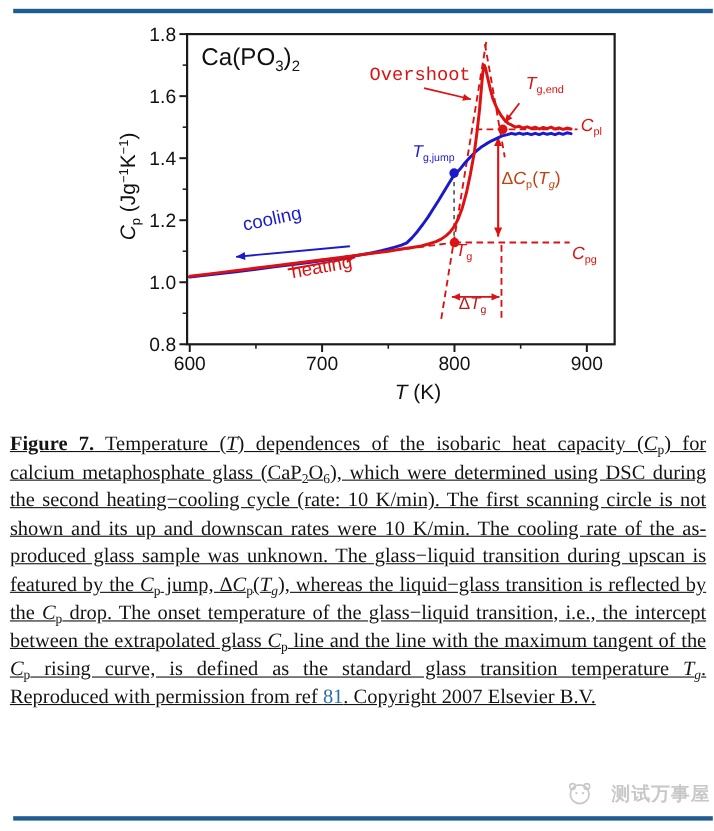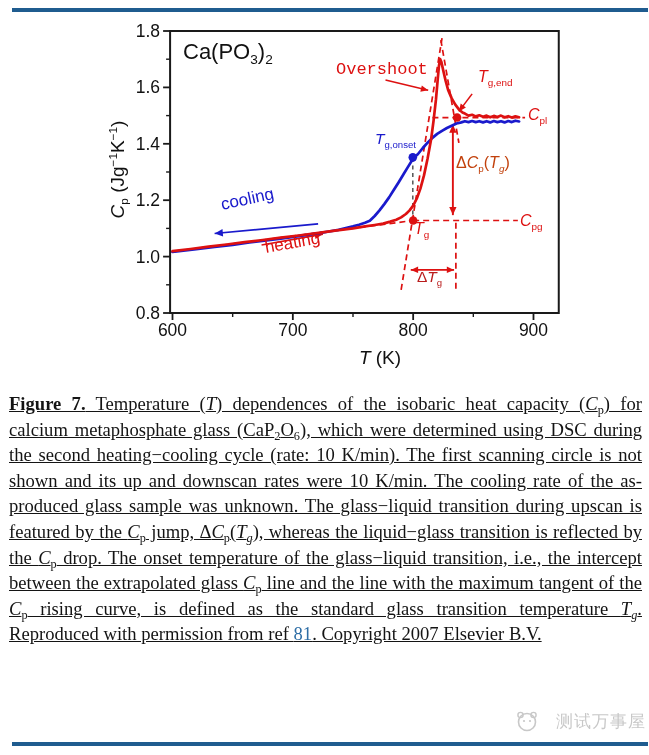--- a/index.html
+++ b/index.html
@@ -12,21 +12,21 @@
   #chart-svg{position:absolute;top:0;left:0;}
   #chart-labels{position:absolute;top:0;left:0;width:649px;height:388px;pointer-events:none;}
   .chart-label{position:absolute;white-space:nowrap;line-height:1;font-family:"Liberation Sans",sans-serif;}
   .it{font-style:italic;}
   .sub{font-size:0.62em;vertical-align:-0.38em;line-height:0;}
   .sup{font-size:0.62em;vertical-align:0.55em;line-height:0;}
   #caption{position:absolute;left:9px;top:391px;width:633px;
            font-family:"Liberation Serif",serif;font-size:18.6px;line-height:25.6px;
            text-align:justify;font-weight:500;text-decoration:underline;}
   #caption .sub{font-size:0.66em;vertical-align:-0.3em;}
-  .watermark{position:absolute;top:709px;right:3px;display:flex;align-items:center;gap:16px;}
+  .watermark{position:absolute;top:709px;right:3px;display:flex;align-items:center;gap:16px;font-weight:bold;}
   .watermark .wm-text{font-size:17px;letter-spacing:1px;}
 </style>
 </head>
 <body>
 
 <div class="page">
   <div class="rule top" style="background: rgb(31, 92, 143);"></div>
 
   <div id="chart-wrap">
     <svg id="chart-svg" width="649" height="388">
@@ -84,23 +84,23 @@
         <polyline points="172.5,251.2 190.5,249.0 208.6,246.7 226.6,244.5 244.7,242.2 262.7,240.0 280.8,237.7 298.8,235.5 316.9,233.2 334.9,230.7 353.0,228.4 365.0,226.4 374.7,225.0 383.1,223.6 390.3,221.6 396.3,219.7 401.1,217.4 405.9,214.0 409.6,210.4 413.2,205.6 416.8,198.5 420.4,188.6 424.0,175.4 427.6,158.5 431.2,138.7 433.6,120.4 436.0,99.2 437.8,78.4 439.0,65.4 440.2,59.2 441.4,62.0 443.2,70.2 445.6,80.6 448.1,89.9 451.7,98.4 455.3,104.6 458.9,109.4 462.5,112.5 464.9,113.6 468.5,115.6 472.1,114.8 475.7,116.4 479.3,115.3 483.0,116.7 486.6,115.6 490.2,117.3 493.8,115.9 497.4,117.0 501.0,115.6 504.6,117.3 508.2,116.2 511.8,117.6 515.4,116.4 519.1,117.3" fill="none" stroke="#dd1111" stroke-width="2.7" stroke-linejoin="round" stroke-linecap="round"></polyline>
         <circle cx="413.15999999999997" cy="220.50400000000005" r="4.3" fill="#dd1111"></circle>
         <circle cx="457.08045" cy="117.57399999999998" r="4.3" fill="#dd1111"></circle>
         <circle cx="412.79901000000007" cy="157.33599999999998" r="4.3" fill="#1a1acc"></circle>
       </svg>
     <div id="chart-labels">
         <div class="chart-label" style="left: 183px; top: 41px; font-size: 22px; color: rgb(17, 17, 17);"><span>Ca(PO</span><span class="sub">3</span><span>)</span><span class="sub">2</span></div>
         <div class="chart-label" style="left: 336px; top: 61px; font-size: 17px; color: rgb(221, 17, 17); font-family: Liberation Mono, monospace;"><span>Overshoot</span></div>
         <div class="chart-label" style="left: 462px; top: 69px; font-size: 16px; color: rgb(221, 17, 17); margin-left: 16px;"><span class="it">T</span><span class="sub">g,end</span></div>
         <div class="chart-label" style="left: 528px; top: 107px; font-size: 16px; color: rgb(221, 17, 17);"><span class="it">C</span><span class="sub">pl</span></div>
-        <div class="chart-label" style="left: 520px; top: 213px; font-size: 16px; color: rgb(221, 17, 17);"><span class="it">C</span><span class="sub">pg</span></div>
+        <div class="chart-label" style="left: 520px; top: 223px; font-size: 16px; color: rgb(221, 17, 17);"><span class="it">C</span><span class="sub">pg</span></div>
         <div class="chart-label" style="left: 456px; top: 155px; font-size: 16px; color: #c2410c;"><span>Δ</span><span class="it">C</span><span class="sub">p</span><span>(</span><span class="it">T</span><span class="it sub">g</span><span>)</span></div>
-        <div class="chart-label" style="left: 375px; top: 131px; font-size: 15.5px; color: rgb(26, 26, 204);"><span class="it">T</span><span class="sub">g,onset</span></div>
+        <div class="chart-label" style="left: 375px; top: 131px; font-size: 15.5px; color: rgb(26, 26, 204);"><span class="it">T</span><span class="sub">g,jump</span></div>
         <div class="chart-label" style="left: 414px; top: 221px; font-size: 16px; color: rgb(221, 17, 17);"><span class="it">T</span><span class="sub">g</span></div>
         <div class="chart-label" style="left: 417px; top: 269px; font-size: 15.5px; color: #b91c1c;"><span>Δ</span><span class="it">T</span><span class="sub">g</span></div>
         <div class="chart-label" style="left: 221px; top: 196px; font-size: 17px; color: rgb(26, 26, 204); transform: rotate(-12deg); transform-origin: left center;"><span>cooling</span></div>
         <div class="chart-label" style="left: 265px; top: 239px; font-size: 17px; color: rgb(221, 17, 17); transform: rotate(-10deg); transform-origin: left center;"><span>heating</span></div>
         <div class="chart-label" style="left: 300px; top: 348px; font-size: 19px; color: rgb(17, 17, 17); width: 160px; text-align: center;"><span class="it">T</span><span> (K)</span></div>
         <div class="chart-label" style="left: 7px; top: 160px; font-size: 19px; color: rgb(17, 17, 17); width: 220px; text-align: center; transform: rotate(-90deg); transform-origin: center center;"><span class="it">C</span><span class="sub">p</span><span> (Jg</span><span class="sup">−1</span><span>K</span><span class="sup">−1</span><span>)</span></div>
       </div>
   </div>
 
   <div id="caption" style="color: rgb(20, 20, 20);"><span style="font-weight: bold;">Figure 7.</span><span> Temperature (</span><span class="it">T</span><span>) dependences of the isobaric heat capacity (</span><span class="it">C</span><span class="sub">p</span><span>) for calcium metaphosphate glass (CaP</span><span class="sub">2</span><span>O</span><span class="sub">6</span><span>), which were determined using DSC during the second heating−cooling cycle (rate: 10 K/min). The first scanning circle is not shown and its up and downscan rates were 10 K/min. The cooling rate of the as-produced glass sample was unknown. The glass−liquid transition during upscan is featured by the </span><span class="it">C</span><span class="sub">p</span><span> jump, Δ</span><span class="it">C</span><span class="sub">p</span><span>(</span><span class="it">T</span><span class="it sub">g</span><span>), whereas the liquid−glass transition is reflected by the </span><span class="it">C</span><span class="sub">p</span><span> drop. The onset temperature of the glass−liquid transition, i.e., the intercept between the extrapolated glass </span><span class="it">C</span><span class="sub">p</span><span> line and the line with the maximum tangent of the </span><span class="it">C</span><span class="sub">p</span><span> rising curve, is defined as the standard glass transition temperature </span><span class="it">T</span><span class="it sub">g</span><span>. Reproduced with permission from ref </span><span style="color: rgb(46, 110, 166);">81</span><span>. Copyright 2007 Elsevier B.V.</span></div>

